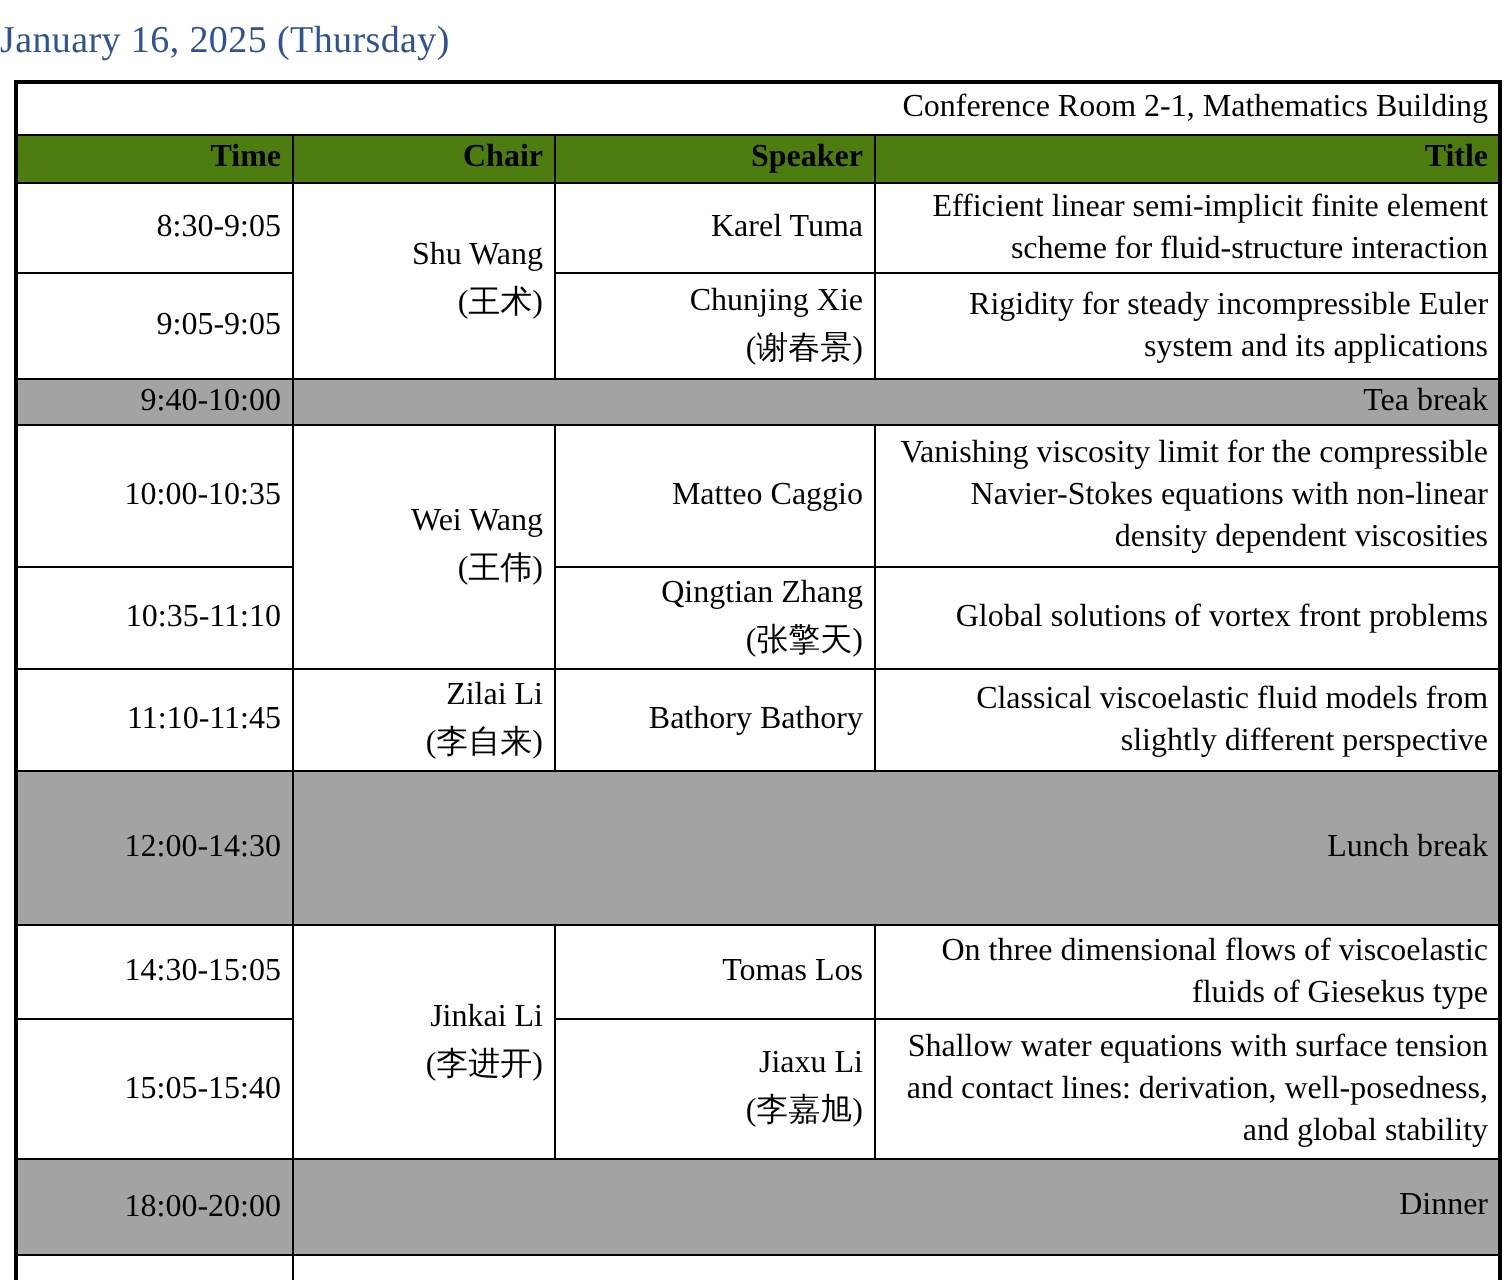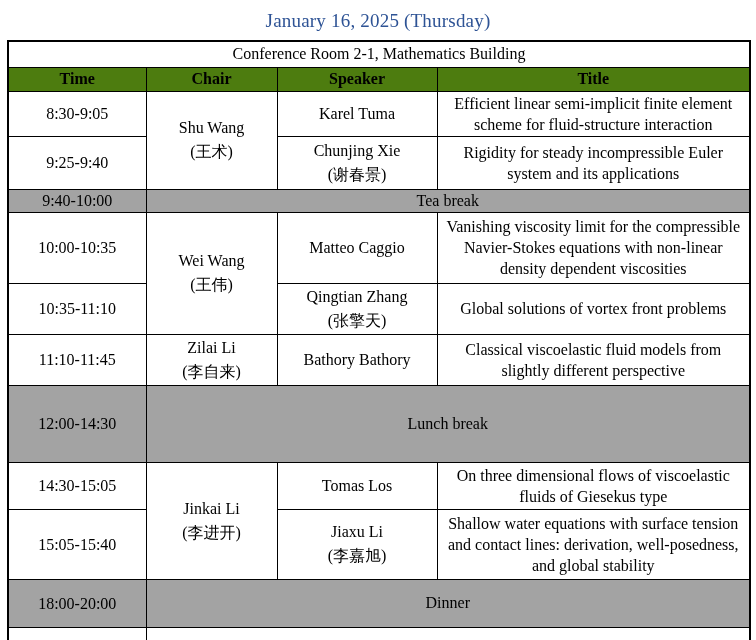--- a/index.html
+++ b/index.html
@@ -9,36 +9,35 @@
   }
   body {
     width: 756px;
     height: 640px;
     overflow: hidden;
     font-family: "Liberation Serif", "DejaVu Serif", serif;
     color: #000000;
   }
   .page-title {
     margin: 10px 0 8px 0;
-    text-align: center;
     font-size: 19px;
     font-weight: normal;
     color: #2E5395;
     letter-spacing: 0.2px;
   }
   table.schedule {
     border-collapse: collapse;
     table-layout: fixed;
     width: 742px;
     margin-left: 7px;
     border: 2px solid #000000;
   }
   table.schedule td, table.schedule th {
     border: 1px solid #000000;
-    text-align: center;
+    text-align: right;
     vertical-align: middle;
     font-size: 16px;
     padding: 1px 5px;
     overflow: hidden;
     word-wrap: break-word;
   }
   tr.caption-row td {
     font-size: 16px;
   }
   tr.header-row th {
@@ -88,21 +87,21 @@
     </td>
     <td>
       <div class="name-block">
         <div>Karel Tuma</div>
       </div>
     </td>
     <td class="title-cell">Efficient linear semi-implicit finite element scheme for fluid-structure interaction</td>
   </tr>
 
   <tr style="height:53px">
-    <td class="time-cell">9:25-9:40</td>
+    <td class="time-cell">9:05-9:05</td>
     <td>
       <div class="name-block">
         <div>Chunjing Xie</div>
         <div>(谢春景)</div>
       </div>
     </td>
     <td class="title-cell">Rigidity for steady incompressible Euler system and its applications</td>
   </tr>
 
   <tr style="height:23px">

